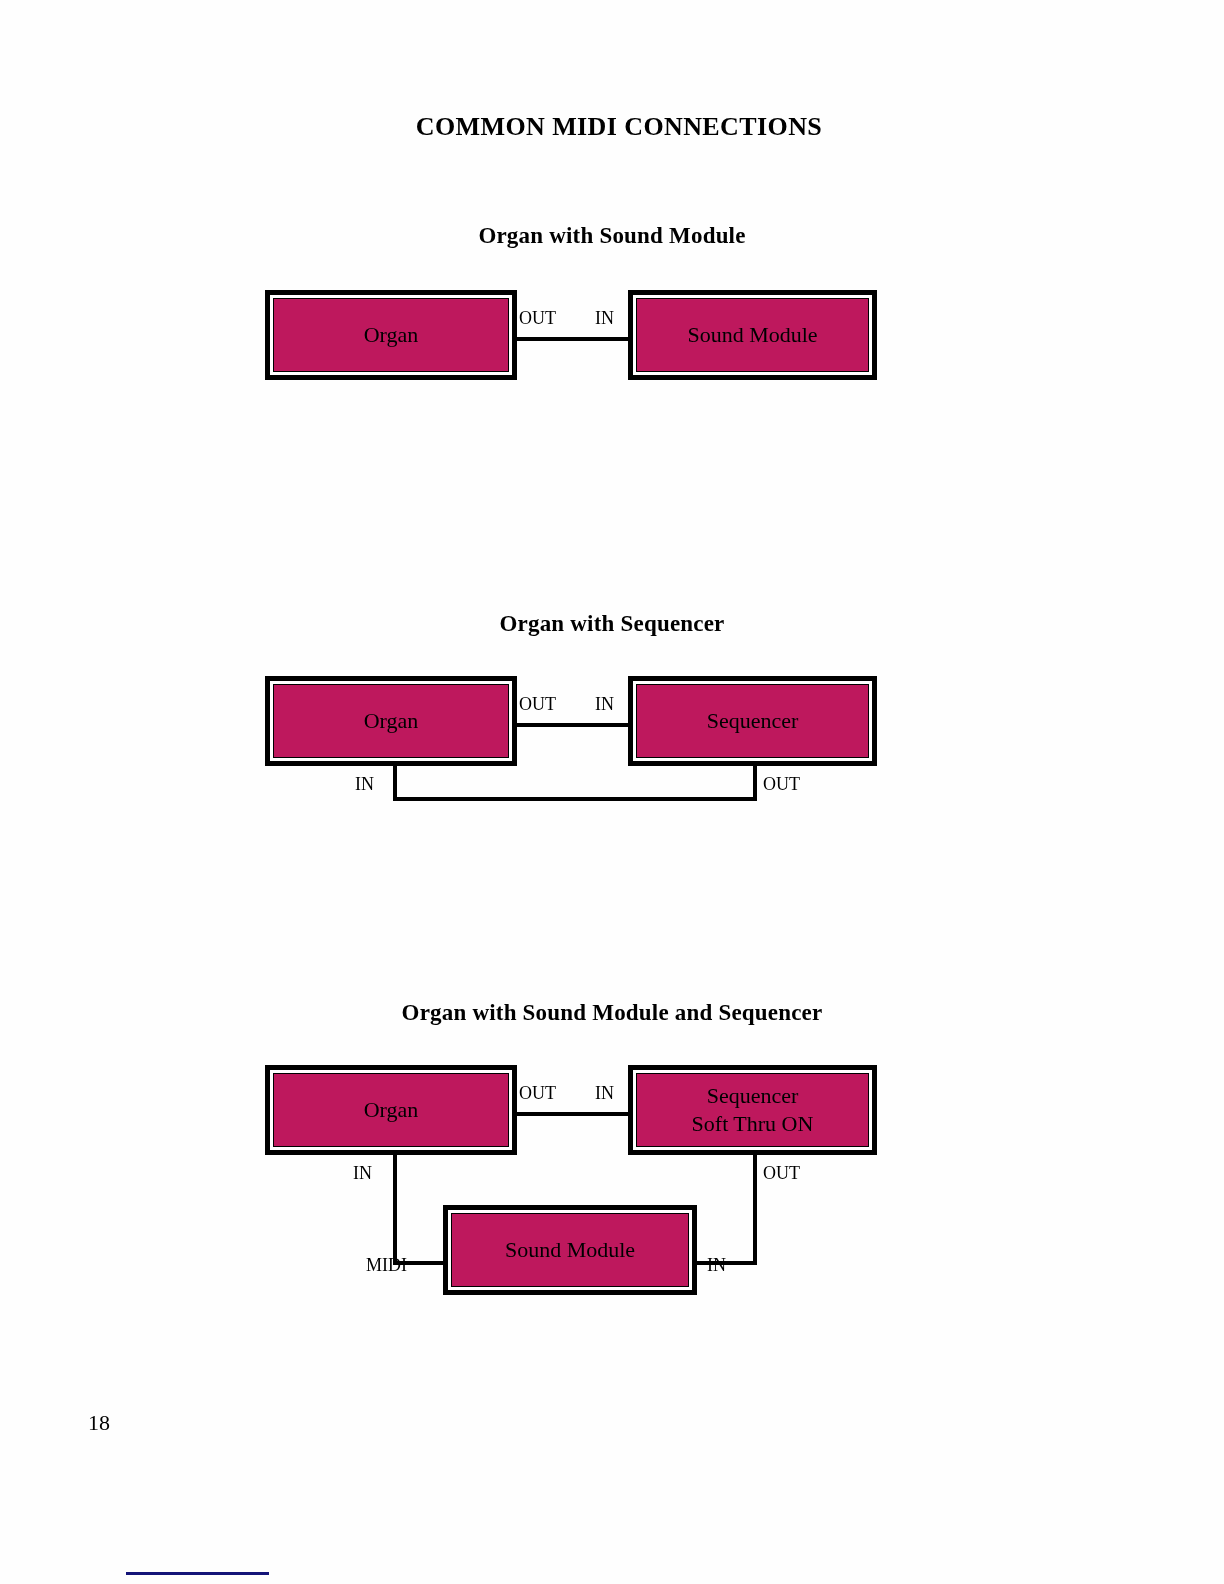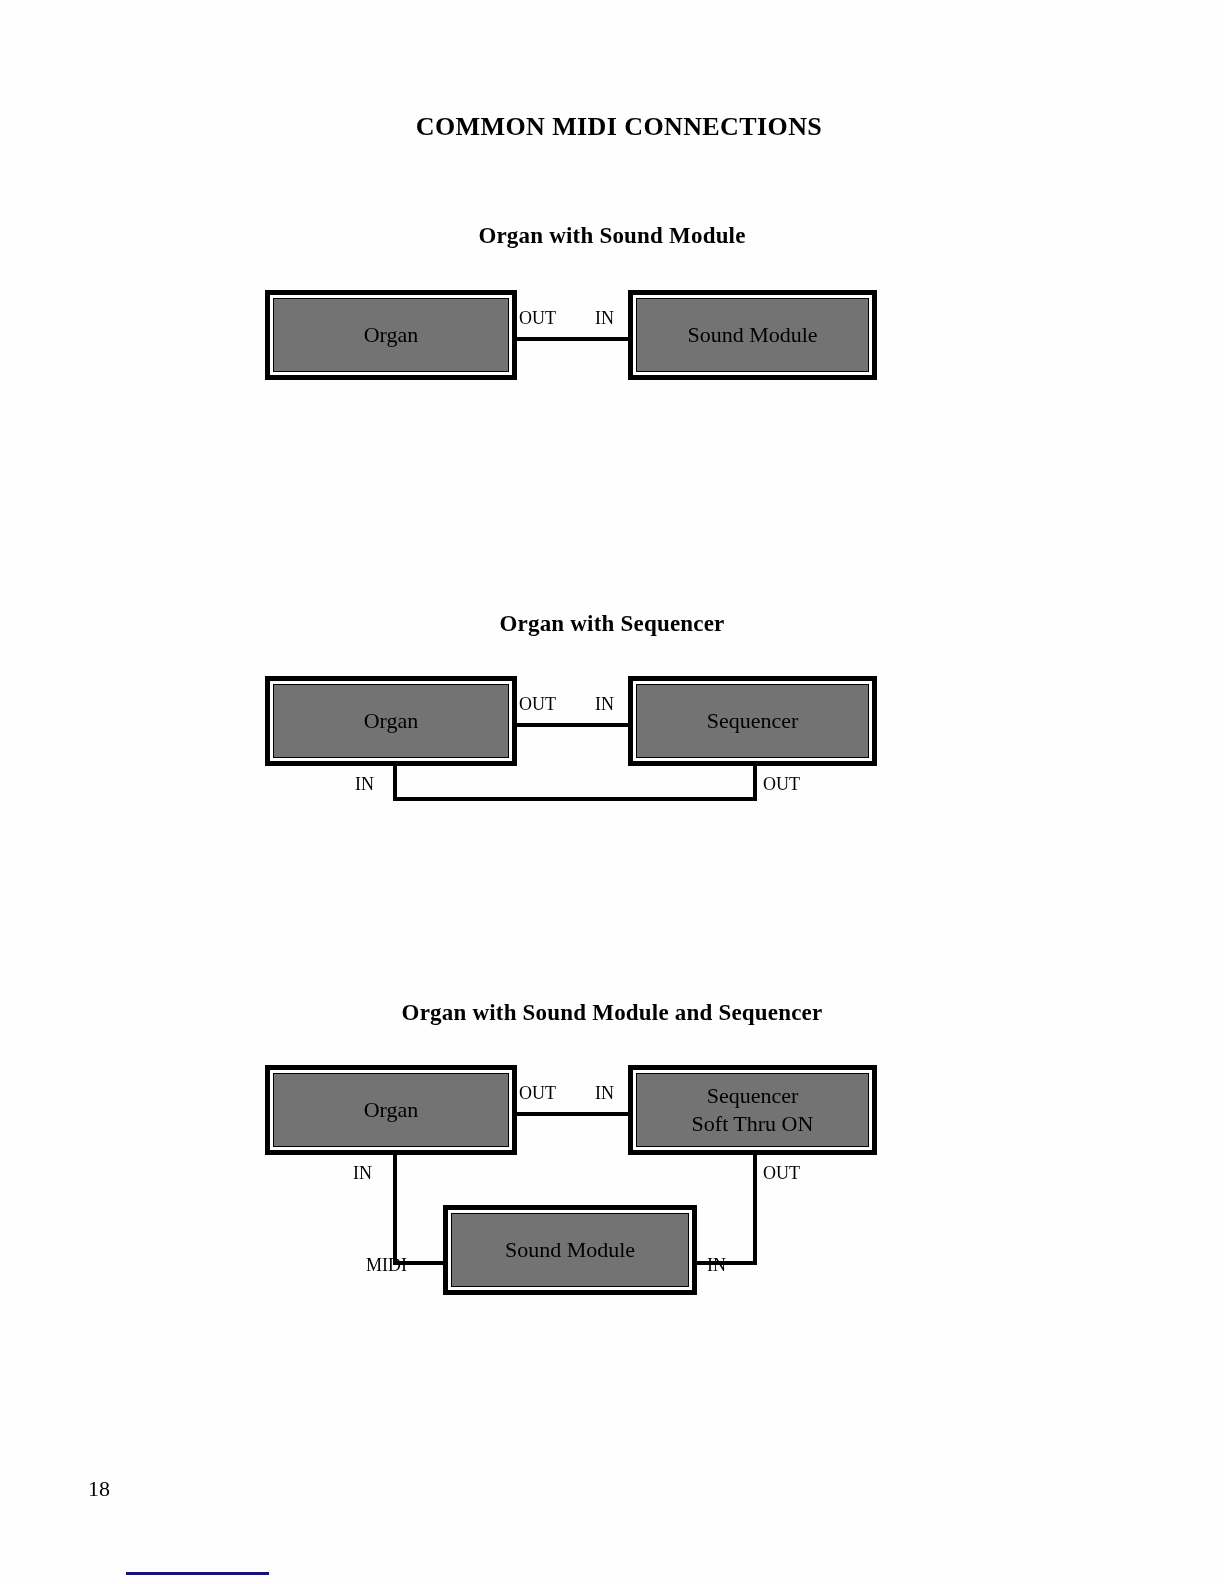--- a/index.html
+++ b/index.html
@@ -52,21 +52,21 @@
     border: 5px solid #000000;
     background: #ffffff;
   }
   .box .inner {
     position: absolute;
     left: 3px;
     top: 3px;
     right: 3px;
     bottom: 3px;
     border: 1.5px solid #000000;
-    background: #737373;
+    background: #be185d;
     display: flex;
     align-items: center;
     justify-content: center;
   }
   .box .label {
     font-size: 22px;
     line-height: 1.26;
     text-align: center;
     white-space: pre-line;
   }
@@ -187,17 +187,17 @@
 
   <div class="port" style="left:366px; top:1256px;">MIDI</div>
 
   <div class="wire v" style="left:753px; top:1153px; height:112px;"></div>
   <div class="wire h" style="left:693px; top:1261px; width:64px;"></div>
 
   <div class="port" style="left:763px; top:1164px;">OUT</div>
 
   <div class="port" style="left:707px; top:1256px;">IN</div>
 
-  <div class="page-number" style="left:88px; top:1476px;">18</div>
+  <div class="page-number" style="left:88px; top:1410px;">18</div>
 
   <div class="footer-rule" style="left:126px; top:1572px; width:143px;"></div>
 
 </div>
 
 </body></html>

